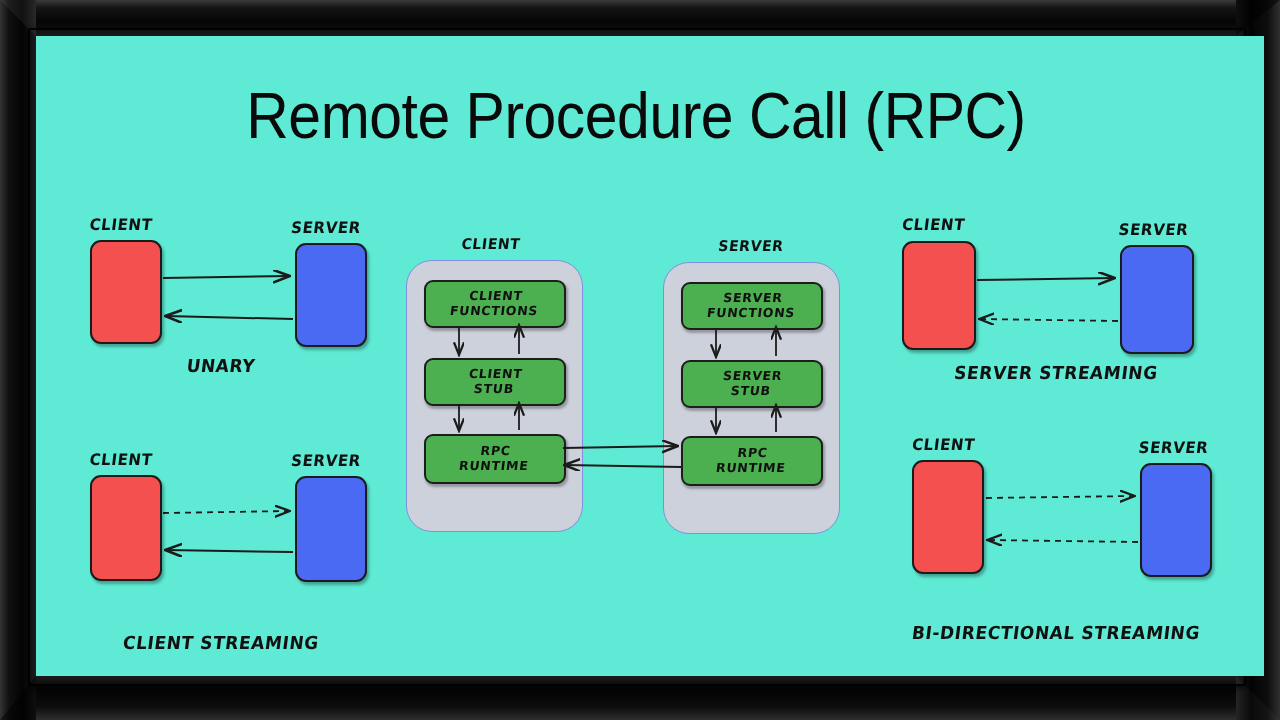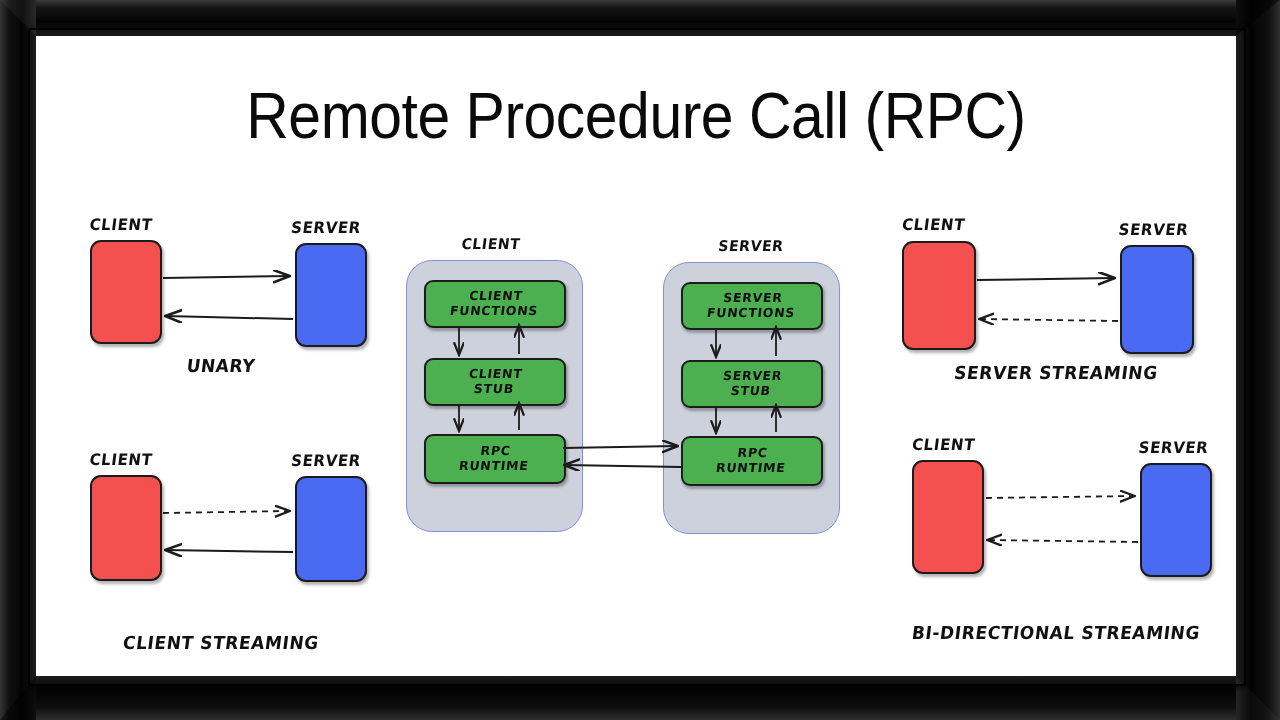--- a/index.html
+++ b/index.html
@@ -56,21 +56,22 @@
   .corner-bl { left: 0; bottom: 0; border-left: 36px solid transparent; border-bottom: 44px solid rgba(0,0,0,0.5); }
   .corner-br { right: 0; bottom: 0; border-right: 44px solid transparent; border-bottom: 44px solid rgba(255,255,255,0.03); }
 
   
   #canvas {
     position: absolute;
     left: 36px;
     top: 36px;
     width: 1200px;
     height: 640px;
-    background: #ffffff;
+    background: #5eead4;
+    padding-left: 28px;
   }
 
   
   #slide-title {
     position: absolute;
     left: 0;
     top: 48px;
     width: 1200px;
     text-align: center;
     font-family: "Liberation Sans Narrow", "Liberation Sans", sans-serif;

